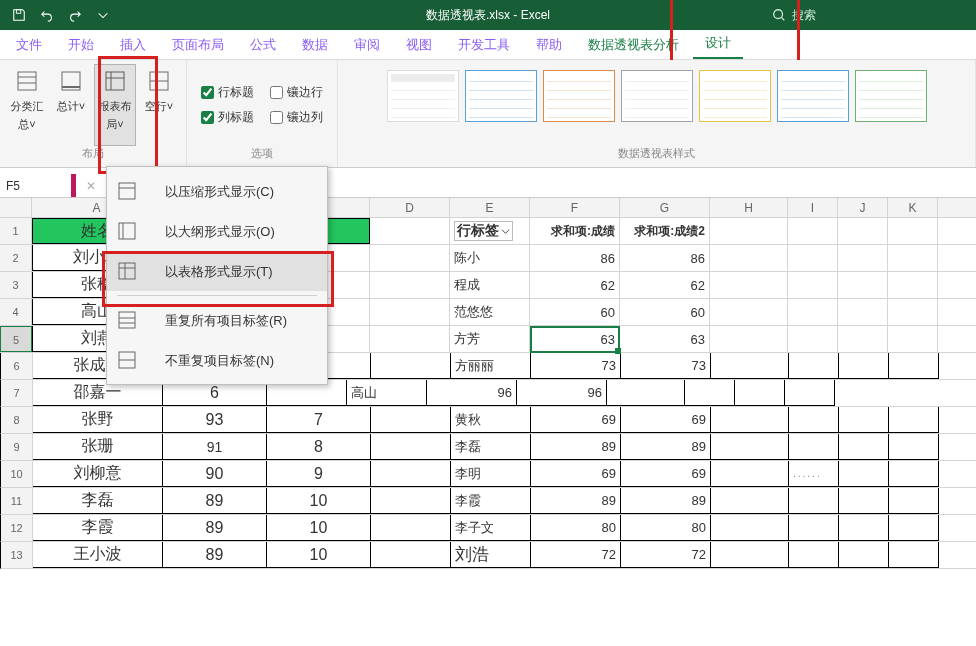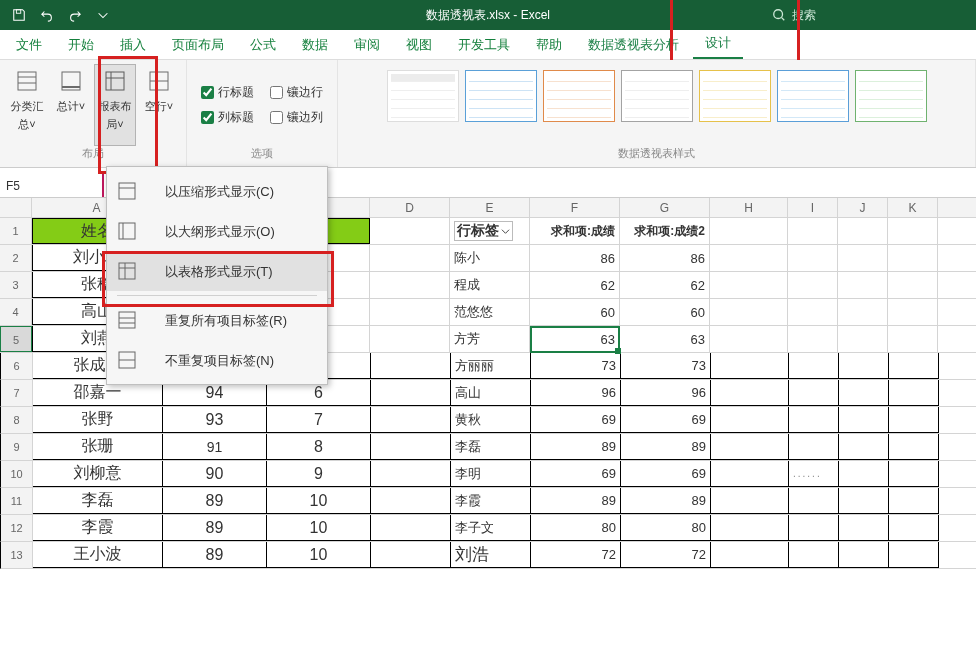--- a/index.html
+++ b/index.html
@@ -10,21 +10,21 @@
 .tb-left { display:flex; align-items:center; gap:6px; padding-left:8px; }
 .tb-btn { width:22px; height:22px; display:flex; align-items:center; justify-content:center; cursor:pointer; }
 .tb-btn svg { width:14px; height:14px; fill:#fff; stroke:#fff; }
 .tb-title { position:absolute; left:50%; transform:translateX(-50%); font-size:12px; }
 .tb-search { position:absolute; right:160px; display:flex; align-items:center; color:#cde8d7; gap:6px; }
 .tb-search svg { width:14px; height:14px; fill:none; stroke:#cde8d7; stroke-width:1.5; }
 .red-box-search { position:absolute; top:-4px; right:176px; width:130px; height:96px; border:3px solid #d62020; pointer-events:none; }
 
 
 .tabs { height:30px; background:#fff; display:flex; align-items:flex-end; gap:2px; padding:0 4px; border-bottom:1px solid #ddd; }
-.tab { padding:6px 12px 5px; font-size:13px; cursor:pointer; color:#15803d; }
+.tab { padding:6px 12px 5px; font-size:13px; cursor:pointer; color:#8b5cf6; }
 .tab.ctx { color:#1a7f45; }
 .tab.active { color:#1a7f45; border-bottom:2px solid #1a7f45; font-weight:500; }
 
 
 .ribbon { height:108px; background:#f5f5f5; border-bottom:1px solid #ccc; display:flex; position:relative; }
 .rgroup { display:flex; flex-direction:column; align-items:center; padding:4px 6px; border-right:1px solid #e4e4e4; }
 .rgroup-row { display:flex; gap:2px; flex:1; }
 .rgroup-lab { font-size:11px; color:#888; margin-top:auto; padding-bottom:2px; }
 .big-btn { width:42px; display:flex; flex-direction:column; align-items:center; justify-content:flex-start; gap:4px; padding-top:4px; cursor:pointer; border:1px solid transparent; }
 .big-btn svg { width:24px; height:24px; }
@@ -42,38 +42,38 @@
 .style-thumb.c1 .trow:first-child { background:#ececec; }
 .style-thumb.c2 { border-color:#5aa0d8; } .style-thumb.c2 .trow { border-color:#cde3f5; }
 .style-thumb.c3 { border-color:#e08a4a; } .style-thumb.c3 .trow { border-color:#f7e1cf; }
 .style-thumb.c4 { border-color:#a3a3a3; } .style-thumb.c4 .trow { border-color:#eee; }
 .style-thumb.c5 { border-color:#e6c14a; } .style-thumb.c5 .trow { border-color:#f8eecb; }
 .style-thumb.c6 { border-color:#5a9ed8; } .style-thumb.c6 .trow { border-color:#d3e8f7; }
 .style-thumb.c7 { border-color:#6fb26f; } .style-thumb.c7 .trow { border-color:#dcf0dc; }
 
 
 .fmlbar { height:24px; border-bottom:1px solid #ccc; display:flex; align-items:center; font-size:12px; }
-.namebox { width:104px; border-right:2px solid #be185d; padding:0 6px; height:100%; display:flex; align-items:center; }
+.namebox { width:76px; border-right:5px solid #be185d; padding:0 6px; height:100%; display:flex; align-items:center; }
 .fml-icons { display:flex; gap:8px; padding:0 10px; color:#aaa; }
 .fml-fx { font-style:italic; color:#666; padding:0 6px; border-right:1px solid #ccc; }
 .fml-val { padding:0 8px; color:#666; }
 
 
 .sheet { position:relative; height:calc(646px - 30px - 30px - 108px - 24px); overflow:hidden; }
 .colheads { display:flex; height:20px; background:#f3f3f3; border-bottom:1px solid #d4d4d4; }
 .rownum-col { width:32px; text-align:center; border-right:1px solid #d4d4d4; }
 .ch { border-right:1px solid #d4d4d4; text-align:center; font-size:12px; color:#666; line-height:20px; }
 .wA{width:130px;} .wB{width:104px;} .wC{width:104px;} .wD{width:80px;} .wE{width:80px;} .wF{width:90px;} .wG{width:90px;} .wH{width:78px;} .wI{width:50px;} .wJ{width:50px;} .wK{width:50px;}
 .rows { display:flex; flex-direction:column; }
 .row { display:flex; height:27px; border-bottom:1px solid #d4d4d4; }
 .rn { width:32px; background:#f3f3f3; border-right:1px solid #d4d4d4; text-align:center; font-size:11px; color:#666; line-height:27px; }
 .rn.sel { background:#d9d9d9; border:1px solid #1a7f45; }
 .cell { border-right:1px solid #d4d4d4; padding:0 4px; display:flex; align-items:center; font-size:14px; overflow:hidden; }
 .cell.right { justify-content:flex-end; }
-.row.r1 .cell.hdr { background:#84cc16; font-size:16px; font-weight:500; justify-content:center; border:1px solid #000; }
+.row.r1 .cell.hdr { background:#22c55e; font-size:16px; font-weight:500; justify-content:center; border:1px solid #000; }
 .tbl-border .cell { border:1px solid #000; border-top:none; border-left:none; }
 .tbl-border { border-left:1px solid #000; }
 
 
 .pvh { font-weight:700; font-size:12px; }
 .pvh-drop { border:1px solid #bbb; padding:0 2px; display:inline-flex; align-items:center; gap:2px; font-weight:700; }
 .pvh-drop svg { width:9px; height:9px; }
 
 
 .active-cell-box { position:absolute; border:2px solid #1a7f45; pointer-events:none; }
@@ -378,21 +378,20 @@
         <div class="cell wF right" style="font-size: 13px;">73</div>
         <div class="cell wG right" style="font-size: 13px;">73</div>
         <div class="cell wH"></div>
         <div class="cell wI"></div>
         <div class="cell wJ"></div>
         <div class="cell wK"></div>
       </div>
       <div class="row tbl-border">
         <div class="rn">7</div>
         <div class="cell wA" style="justify-content: center; font-size: 16px;">邵嘉一</div>
-        <div class="cell wB" style="justify-content: center; font-size: 16px;">94</div>
         <div class="cell wC" style="justify-content: center; font-size: 16px;">6</div>
         <div class="cell wD"></div>
         <div class="cell wE" style="font-size: 13px;">高山</div>
         <div class="cell wF right" style="font-size: 13px;">96</div>
         <div class="cell wG right" style="font-size: 13px;">96</div>
         <div class="cell wH"></div>
         <div class="cell wI"></div>
         <div class="cell wJ"></div>
         <div class="cell wK"></div>
       </div>

